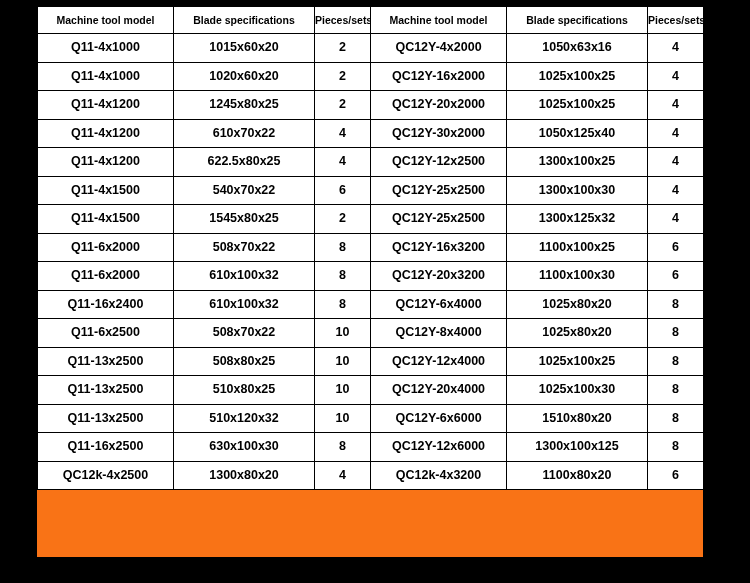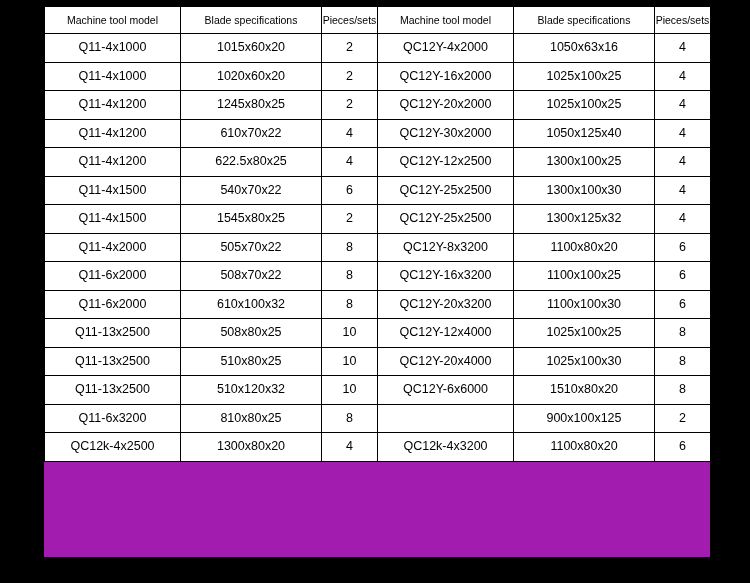--- a/index.html
+++ b/index.html
@@ -16,25 +16,26 @@
   .page {
     position: absolute;
     left: 0;
     top: 0;
     width: 750px;
     height: 583px;
     background: #000000;
   }
   .sheet {
     position: absolute;
-    left: 44px;
+    left: 37px;
     top: 6px;
     width: 666px;
     height: 551px;
-    background: #a21caf;
+    background: #f97316;
+    font-weight: bold;
   }
   table.spec-table {
     border-collapse: collapse;
     width: 666px;
     table-layout: fixed;
     background: #ffffff;
   }
   table.spec-table td {
     border: 1px solid #000000;
     text-align: center;
@@ -132,44 +133,52 @@
           </tr>
           <tr>
             <td>Q11-4x1500</td>
             <td>1545x80x25</td>
             <td>2</td>
             <td>QC12Y-25x2500</td>
             <td>1300x125x32</td>
             <td>4</td>
           </tr>
           <tr>
-            <td>Q11-4x2000</td>
-            <td>505x70x22</td>
-            <td>8</td>
-            <td>QC12Y-8x3200</td>
-            <td>1100x80x20</td>
-            <td>6</td>
-          </tr>
-          <tr>
             <td>Q11-6x2000</td>
             <td>508x70x22</td>
             <td>8</td>
             <td>QC12Y-16x3200</td>
             <td>1100x100x25</td>
             <td>6</td>
           </tr>
           <tr>
             <td>Q11-6x2000</td>
             <td>610x100x32</td>
             <td>8</td>
             <td>QC12Y-20x3200</td>
             <td>1100x100x30</td>
             <td>6</td>
           </tr>
           <tr>
+            <td>Q11-16x2400</td>
+            <td>610x100x32</td>
+            <td>8</td>
+            <td>QC12Y-6x4000</td>
+            <td>1025x80x20</td>
+            <td>8</td>
+          </tr>
+          <tr>
+            <td>Q11-6x2500</td>
+            <td>508x70x22</td>
+            <td>10</td>
+            <td>QC12Y-8x4000</td>
+            <td>1025x80x20</td>
+            <td>8</td>
+          </tr>
+          <tr>
             <td>Q11-13x2500</td>
             <td>508x80x25</td>
             <td>10</td>
             <td>QC12Y-12x4000</td>
             <td>1025x100x25</td>
             <td>8</td>
           </tr>
           <tr>
             <td>Q11-13x2500</td>
             <td>510x80x25</td>
@@ -180,26 +189,26 @@
           </tr>
           <tr>
             <td>Q11-13x2500</td>
             <td>510x120x32</td>
             <td>10</td>
             <td>QC12Y-6x6000</td>
             <td>1510x80x20</td>
             <td>8</td>
           </tr>
           <tr>
-            <td>Q11-6x3200</td>
-            <td>810x80x25</td>
-            <td>8</td>
-            <td></td>
-            <td>900x100x125</td>
-            <td>2</td>
+            <td>Q11-16x2500</td>
+            <td>630x100x30</td>
+            <td>8</td>
+            <td>QC12Y-12x6000</td>
+            <td>1300x100x125</td>
+            <td>8</td>
           </tr>
           <tr>
             <td>QC12k-4x2500</td>
             <td>1300x80x20</td>
             <td>4</td>
             <td>QC12k-4x3200</td>
             <td>1100x80x20</td>
             <td>6</td>
           </tr>
         </tbody>

